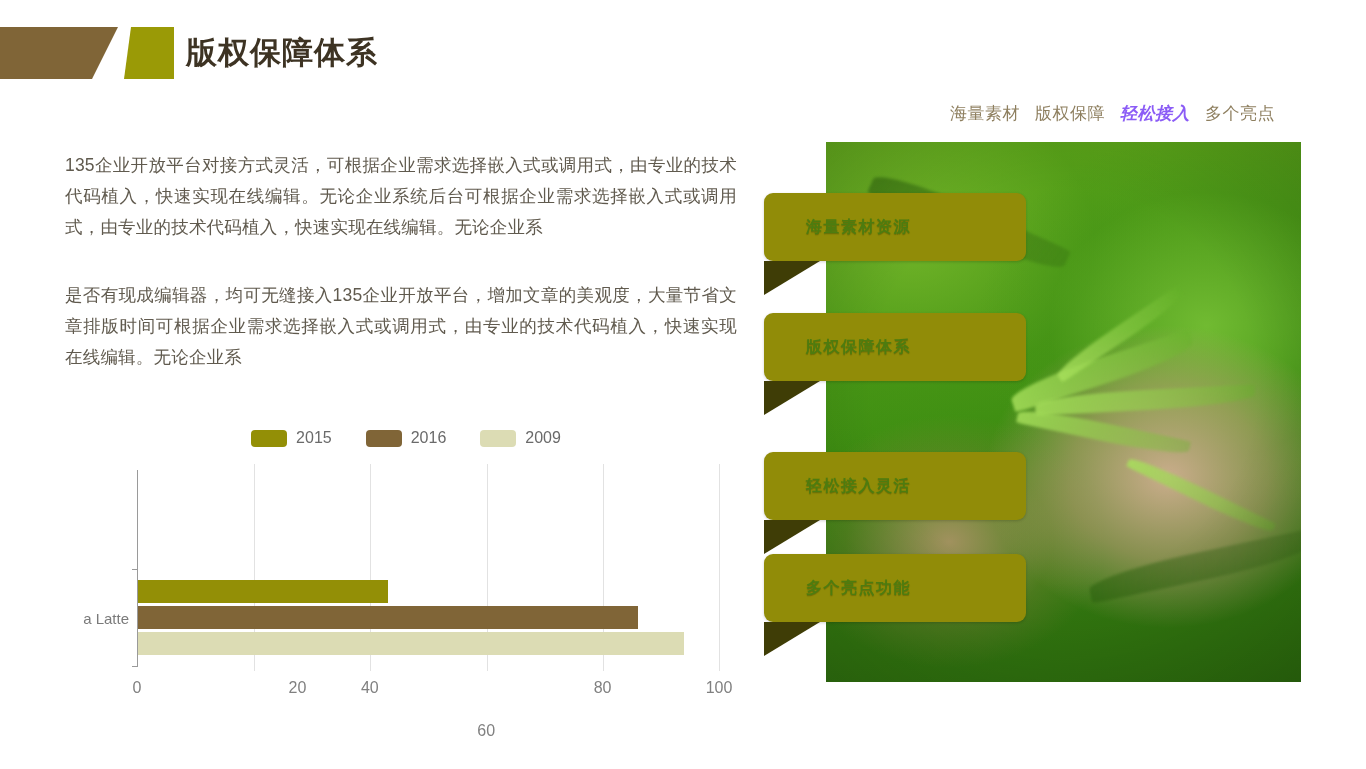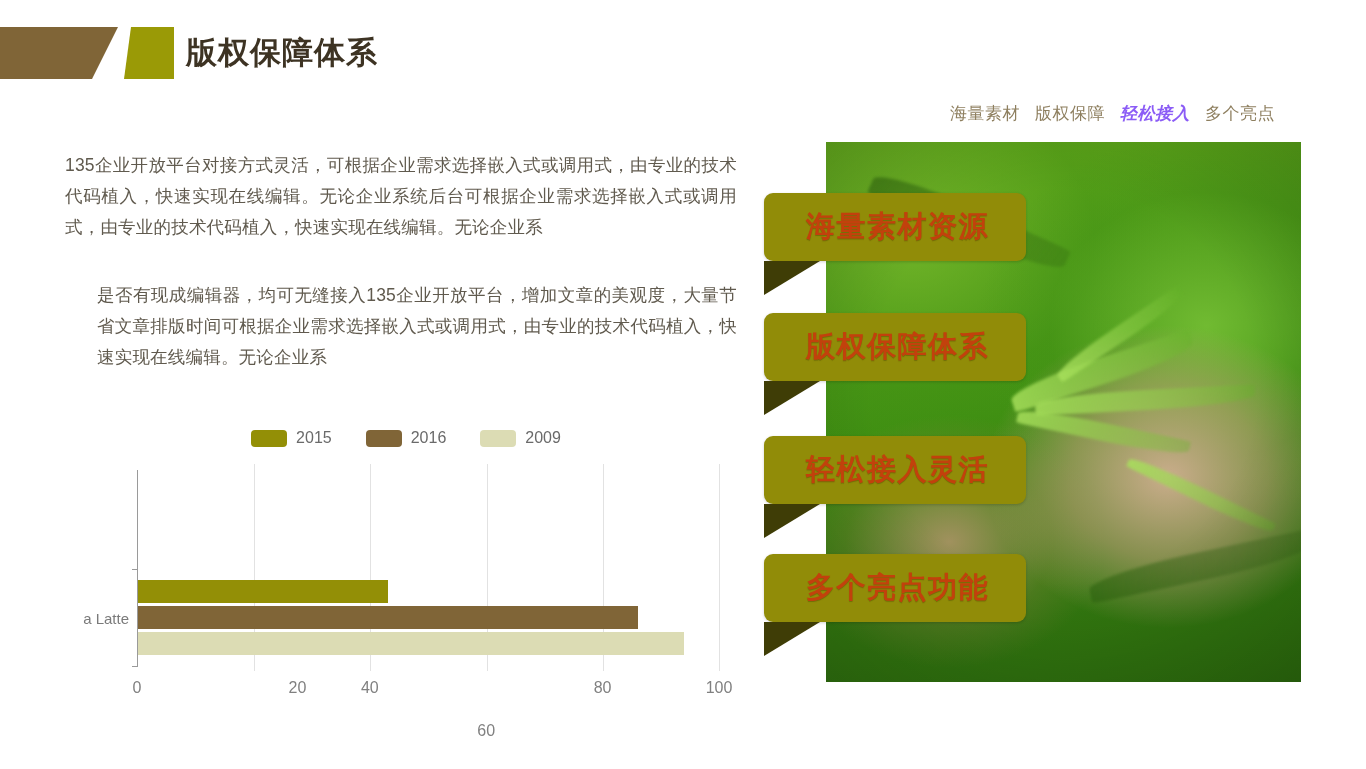--- a/index.html
+++ b/index.html
@@ -56,21 +56,21 @@
     width: 672px;
   }
   .para {
     font-size: 17.5px;
     line-height: 31px;
     color: #605a4e;
     text-align: justify;
     margin: 0 0 10px 0;
     letter-spacing: .2px;
   }
-  .para.second { margin-top: 37px; margin-left: 32px; }
+  .para.second { margin-top: 37px; }
 
   
   .chart-wrap {
     position: absolute;
     left: 65px; top: 424px;
     width: 672px; height: 285px;
   }
   .legend {
     display: flex;
     justify-content: center;
@@ -227,23 +227,23 @@
     transform-origin: left top;
     margin-left: 56px;
   }
   .ribbon-label {
     position: absolute;
     left: 42px;
     top: 0;
     height: 68px;
     display: flex;
     align-items: center;
-    font-size: 29px;
+    font-size: 16px;
     font-weight: bold;
-    color: #c2410c;
+    color: #4d7c0f;
     letter-spacing: 1.5px;
     white-space: nowrap;
     text-shadow: 0 1px 1px rgba(0,0,0,0.22);
   }
 </style>
 </head>
 <body>
 
 <div class="title-bar">
   <div class="title-shape-brown"></div>
@@ -321,21 +321,21 @@
     <div class="ribbon" style="top: 193px;">
       <div class="ribbon-body" style="background: rgb(145, 140, 8);"></div>
       <div class="ribbon-fold" style="background: rgb(63, 61, 6);"></div>
       <div class="ribbon-label">海量素材资源</div>
     </div>
     <div class="ribbon" style="top: 313px;">
       <div class="ribbon-body" style="background: rgb(145, 140, 8);"></div>
       <div class="ribbon-fold" style="background: rgb(63, 61, 6);"></div>
       <div class="ribbon-label">版权保障体系</div>
     </div>
-    <div class="ribbon" style="top: 436px;">
+    <div class="ribbon" style="top: 452px;">
       <div class="ribbon-body" style="background: rgb(145, 140, 8);"></div>
       <div class="ribbon-fold" style="background: rgb(63, 61, 6);"></div>
       <div class="ribbon-label">轻松接入灵活</div>
     </div>
     <div class="ribbon" style="top: 554px;">
       <div class="ribbon-body" style="background: rgb(145, 140, 8);"></div>
       <div class="ribbon-fold" style="background: rgb(63, 61, 6);"></div>
       <div class="ribbon-label">多个亮点功能</div>
     </div>
   </div>

